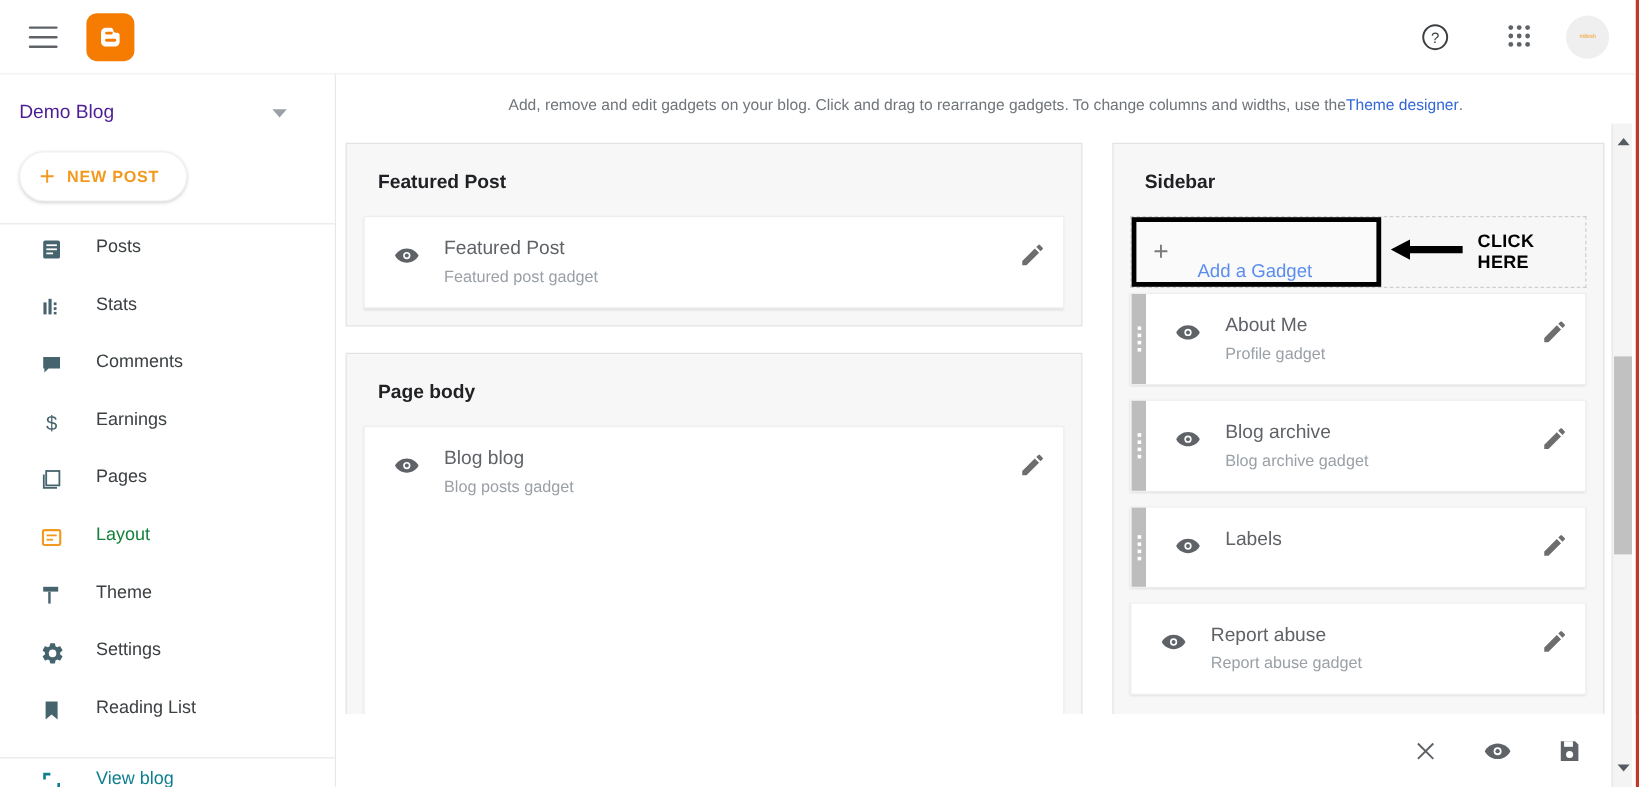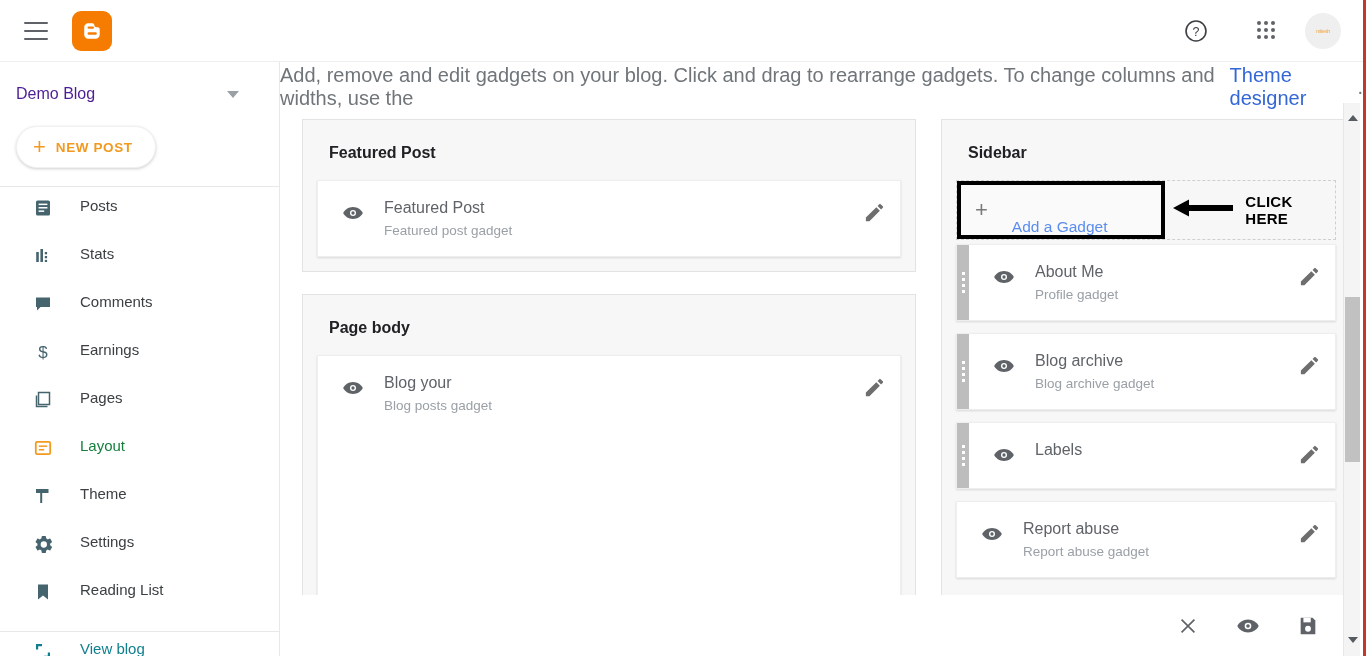--- a/index.html
+++ b/index.html
@@ -134,27 +134,27 @@
   .main {
     position: absolute; top: 61px; left: 280px;
     width: 1083px; height: 595px;
     background: #ffffff;
     border-top: 1px solid #efefef;
     overflow: hidden;
   }
   .main-desc {
     height: 46px;
     display: flex; align-items: center; justify-content: center;
-    font-size: 20px; color: #70757a;
+    font-size: 13px; color: #70757a;
     padding-top: 4px;
   }
   .main-desc a { color: #3367d6; text-decoration: none; cursor: pointer; }
 
   .columns {
-    position: absolute; top: 57px; left: 16px;
+    position: absolute; top: 57px; left: 2px;
     width: 1060px; height: 416px;
     display: flex; gap: 25px;
     padding-left: 6px;
   }
   .col-left { width: 614px; }
   .col-right { width: 410px; }
 
   
   .section {
     background: #f7f7f7;
@@ -482,21 +482,21 @@
           <div class="gadget tall">
             <div class="gadget-body" style="align-items:flex-start">
               <span class="eye-icon">
                 <svg width="22" height="22" viewBox="0 0 24 24">
                   <path fill="#5f6368" d="M12 5.5C7 5.5 2.9 8.6 1.3 12c1.6 3.4 5.7 6.5 10.7 6.5S21.1 15.4 22.7 12C21.1 8.6 17 5.5 12 5.5z"></path>
                   <circle cx="12" cy="12" r="3.3" fill="#ffffff"></circle>
                   <circle cx="12" cy="12" r="1.8" fill="#5f6368"></circle>
                 </svg>
               </span>
               <span class="gadget-texts">
-                <span class="gadget-name" style="display:block">Blog your</span>
+                <span class="gadget-name" style="display:block">Blog blog</span>
                 <span class="gadget-sub" style="display:block">Blog posts gadget</span>
               </span>
               <span class="edit-icon">
                 <svg width="23" height="23" viewBox="0 0 24 24">
                   <path fill="#6e6e6e" d="M3 17.3V21h3.7L17.6 10.1l-3.7-3.7L3 17.3zM20.7 7c.4-.4.4-1 0-1.4l-2.3-2.3a1 1 0 0 0-1.4 0l-1.8 1.8 3.7 3.7L20.7 7z"></path>
                 </svg>
               </span>
             </div>
           </div>
         </div>

